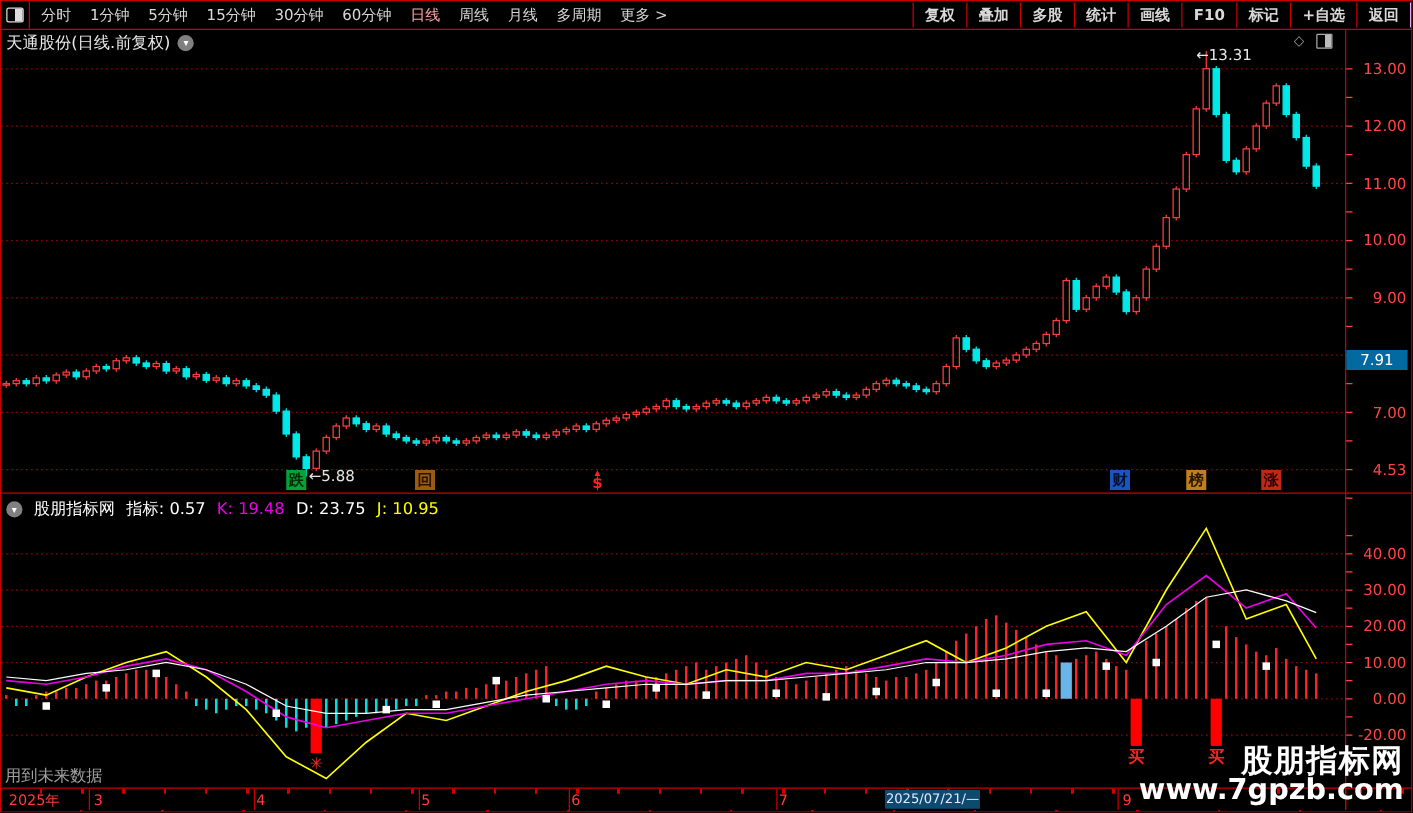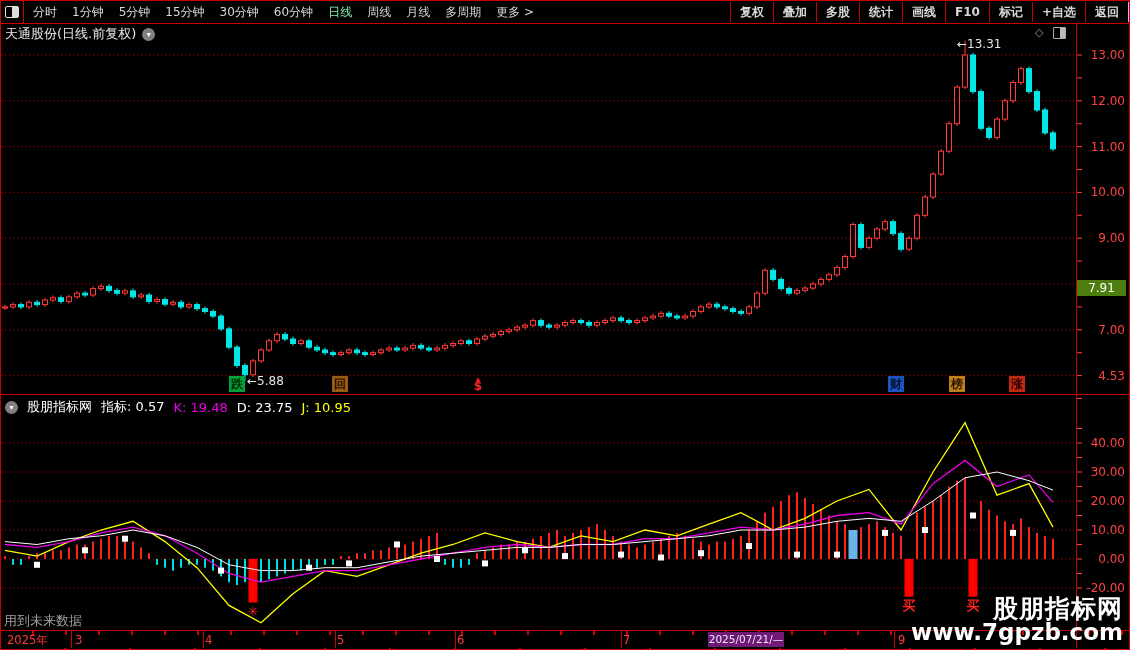--- a/index.html
+++ b/index.html
@@ -8,21 +8,21 @@
     font-family:"DejaVu Sans",sans-serif;}
   
   .menubar{position:absolute;top:0;left:0;right:0;height:22px;
     border-bottom:1px solid #c80000;display:flex;align-items:center;}
   .winicon-box{width:22px;height:22px;border-right:1px solid #c80000;
     display:flex;align-items:center;justify-content:center;flex:0 0 auto;}
   .winicon{width:12px;height:10px;border:1px solid #ddd;border-radius:2px;
     background:linear-gradient(to right,#000 0 50%,#ddd 50% 100%);}
   .menu-left{display:flex;gap:15px;padding-left:9px;font-size:12px;color:#d8d8d8;}
   .menu-left .mi{cursor:default;white-space:nowrap;}
-  .menu-left .mi.active{color:#86efac;}
+  .menu-left .mi.active{color:#fca5a5;}
   .menu-right{margin-left:auto;display:flex;font-size:12px;color:#d8d8d8;height:22px;align-items:center;}
   .menu-right .mi{padding:0 9px;border-left:1px solid #c80000;line-height:20px;white-space:nowrap;font-weight:bold;}
   .menu-right .mi:last-child{border-right:1px solid #f0abfc;}
   
   .titlebar{position:absolute;top:24px;left:4px;display:flex;gap:6px;align-items:center;
     color:#e8e8e8;font-size:13px;z-index:10;}
   .circhev{width:13px;height:13px;border-radius:50%;background:#808080;color:#fff;
     font-size:8px;line-height:13px;text-align:center;display:inline-block;}
   .circhev::before{content:"▾";}
   .tb-icons{position:absolute;top:25px;left:1034px;display:flex;gap:10px;align-items:center;z-index:10;}
@@ -55,21 +55,21 @@
   .watermark{position:absolute;right:6px;top:595px;text-align:right;color:#fff;z-index:30;line-height:1.0;}
   .watermark .w1{font-size:25px;font-weight:bold;letter-spacing:1px;}
   .watermark .w2{font-size:23px;font-weight:bold;}
   
   .timeline{position:absolute;left:0;top:629px;width:1130px;height:17px;
     border-top:1px solid #c80000;border-bottom:1px solid #c80000;box-sizing:content-box;z-index:8;}
   .tl-ticks{position:absolute;left:0;top:0;width:1130px;height:4px;
     background:repeating-linear-gradient(to right,transparent 0 31px,#d00000 31px 33px);}
   .tl-year{position:absolute;left:6px;top:2px;color:#ff3b3b;font-size:11.5px;}
   .tl-month{position:absolute;top:2px;color:#ff3b3b;font-size:11.5px;z-index:9;}
-  .tl-sel{position:absolute;left:707px;top:1px;width:76px;height:15px;background:#701a75;
+  .tl-sel{position:absolute;left:707px;top:1px;width:76px;height:15px;background:#0c4a6e;
     color:#e8e8ff;font-size:10.5px;line-height:15px;text-align:center;z-index:10;}
   .tl-div{position:absolute;top:0;width:1px;height:17px;background:#c80000;}
   .bottomstrip{position:absolute;left:0;top:647px;width:1130px;height:3px;
     background:repeating-linear-gradient(to right,#000 0 63px,#c80000 63px 65px);z-index:8;}
 </style>
 </head>
 <body>
 
 <div class="window" id="win">
 
@@ -627,21 +627,21 @@
     <div class="axlab" style="top: 184.4px;">10.00</div>
     <div class="axlab" style="top: 230.2px;">9.00</div>
     <div class="axlab" style="top: 321.8px;">7.00</div>
     <div class="axlab" style="top: 367.6px;">4.53</div>
     <div class="axlab" style="top: 435px;">40.00</div>
     <div class="axlab" style="top: 464px;">30.00</div>
     <div class="axlab" style="top: 493px;">20.00</div>
     <div class="axlab" style="top: 522px;">10.00</div>
     <div class="axlab" style="top: 551px;">0.00</div>
     <div class="axlab" style="top: 580px;">-20.00</div>
-    <div class="badge" style="background: #4d7c0f; top: 279.1px;">7.91</div>
+    <div class="badge" style="background: #0369a1; top: 279.1px;">7.91</div>
     <div class="evm" style="left: 228px; background: rgb(0, 163, 58); color: rgb(0, 42, 0);">跌</div>
     <div class="evm" style="left: 331px; background: rgb(154, 92, 18); color: rgb(42, 18, 0);">回</div>
     <div class="evm noback" style="left: 469px; color: rgb(255, 34, 34);">
       <div class="evarrow">▲</div>
       <div class="evlbl">$</div>
     </div>
     <div class="evm" style="left: 887px; background: rgb(26, 85, 192); color: rgb(0, 16, 48);">财</div>
     <div class="evm" style="left: 948px; background: rgb(192, 127, 26); color: rgb(42, 21, 0);">榜</div>
     <div class="evm" style="left: 1008px; background: rgb(192, 42, 18); color: rgb(48, 0, 0);">涨</div>
   </div>

